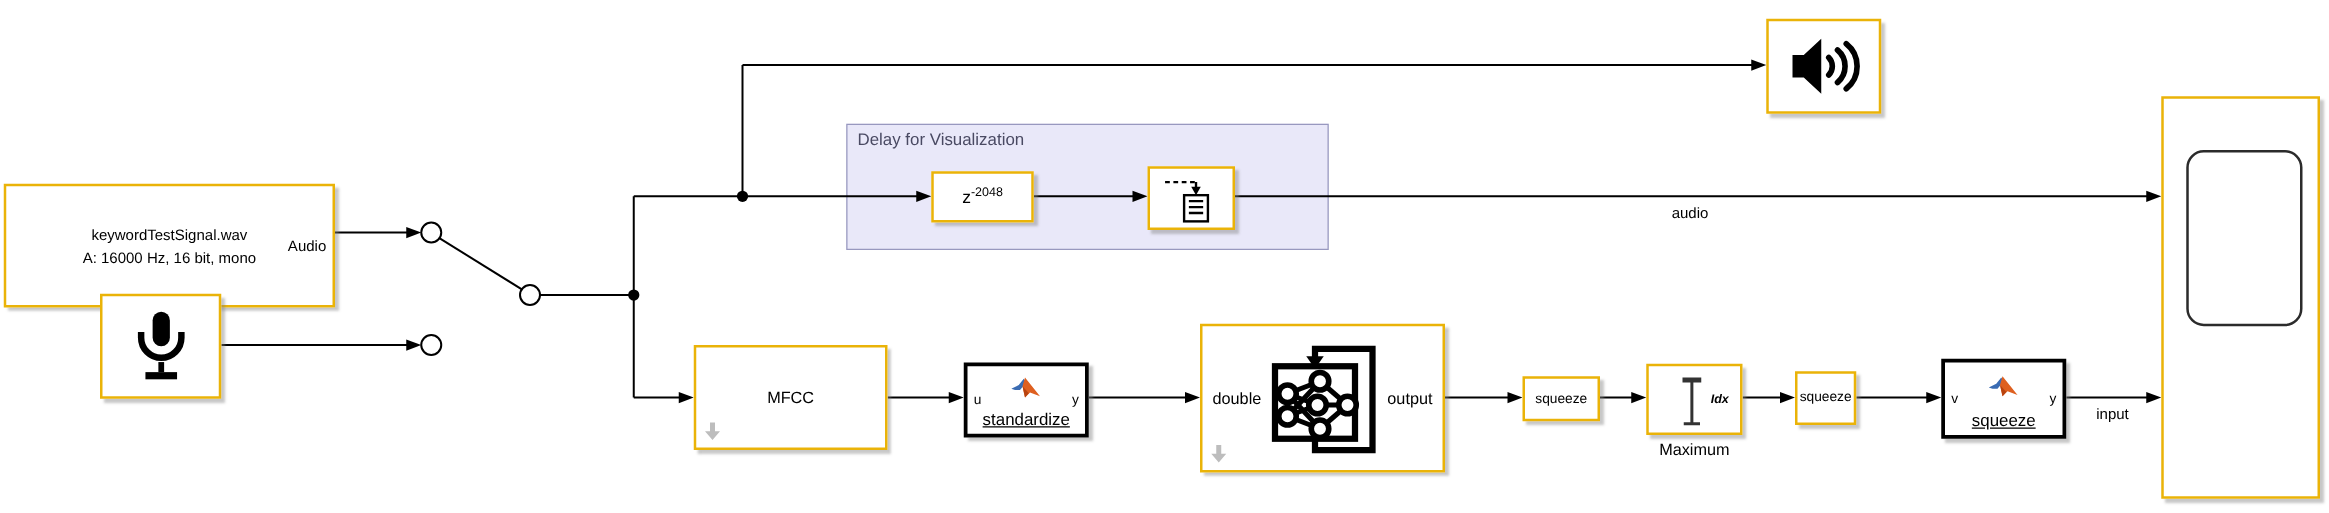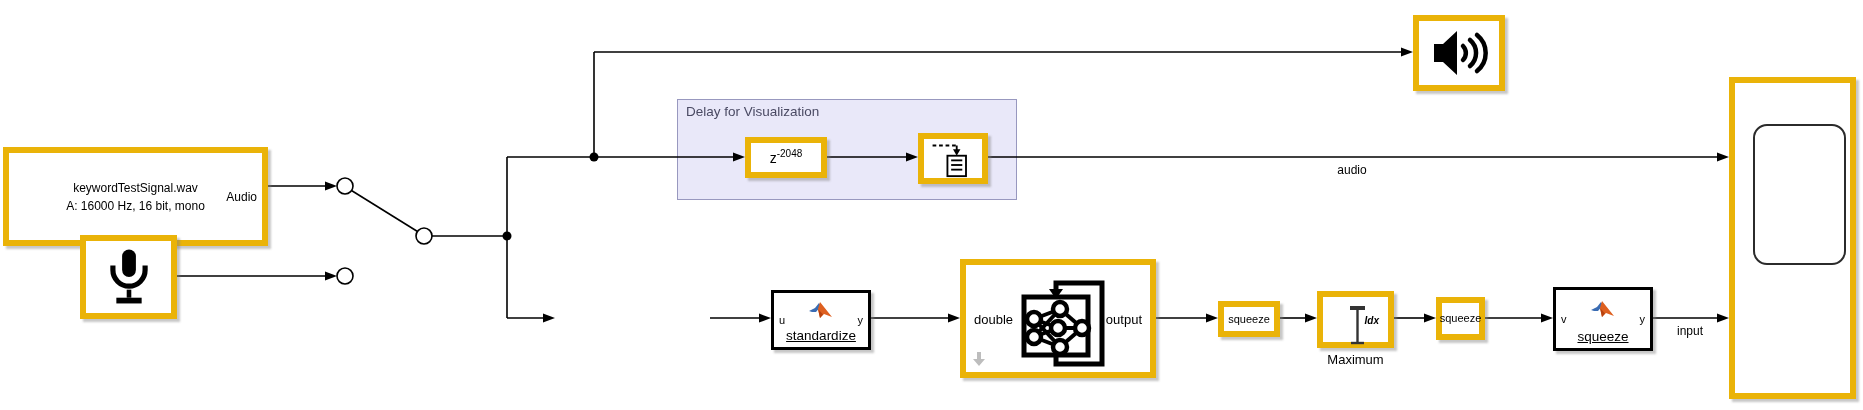--- a/index.html
+++ b/index.html
@@ -1,22 +1,22 @@
 <!DOCTYPE html>
 <html><head>
 <meta charset="utf-8">
 <style>
   html,body{margin:0;padding:0;background:#fff;}
   .canvas{position:relative;width:1863px;height:410px;background:#fff;overflow:hidden;
           font-family:"Liberation Sans",sans-serif;color:#000;}
   .wires{position:absolute;left:0;top:0;}
-  .region{position:absolute;left:677px;top:99px;width:340px;height:101px;box-sizing:border-box;
+  .region{position:absolute;left:677px;top:99px;width:386px;height:101px;box-sizing:border-box;
           background:#E9E8F9;border:1px solid #9898BF;}
   .region-label{padding:4px 0 0 8px;font-size:13.5px;color:#4A4A63;}
-  .block{position:absolute;box-sizing:border-box;background:#fff;border:6px solid #eab308;
+  .block{position:absolute;box-sizing:border-box;background:#fff;border:2px solid #eab308;
          box-shadow:3px 3px 2px rgba(130,130,130,.45);font-size:12px;}
   .block.fn{border:3px solid #000;}
   .block-center{position:absolute;left:0;top:0;right:0;bottom:0;display:flex;flex-direction:column;
                 align-items:center;justify-content:center;text-align:center;line-height:1.5;}
   .port-label{position:absolute;font-size:11px;top:50%;transform:translateY(-50%);}
   .port-left{left:5px;}
   .port-right{right:5px;}
   .fn-logo{position:absolute;left:50%;top:8px;transform:translateX(-50%);}
   .fn-label{position:absolute;left:0;right:0;bottom:4px;text-align:center;font-size:13.5px;text-decoration:underline;}
   .badge{position:absolute;left:6px;bottom:5px;}
@@ -128,20 +128,26 @@
     <div class="block-center">
       <svg width="62" height="52" viewBox="0 0 62 52">
         <polygon points="6,17 15,17 29,4 29,48 15,35 6,35" fill="#000"></polygon>
         <path d="M35 19 a10 10 0 0 1 0 14" fill="none" stroke="#000" stroke-width="4.5" stroke-linecap="round"></path>
         <path d="M42 13 a17 17 0 0 1 0 26" fill="none" stroke="#000" stroke-width="4.5" stroke-linecap="round"></path>
         <path d="M49 8 a23 23 0 0 1 0 36" fill="none" stroke="#000" stroke-width="4.5" stroke-linecap="round"></path>
       </svg>
     </div>
   </div>
 
+  <div class="block" style="left:555px;top:276px;width:155px;height:84px">
+    <div class="block-center big-label">MFCC</div>
+    <svg class="badge" width="14" height="16" viewBox="0 0 14 16">
+      <polygon points="5,1 9,1 9,8 13,8 7,15 1,8 5,8" fill="#BDBDBD"></polygon>
+    </svg>
+  </div>
 
   <div class="block fn" style="left:771px;top:290px;width:100px;height:60px">
     <div class="port-label port-left">u</div>
     <div class="port-label port-right">y</div>
     <svg class="fn-logo" width="24" height="18" viewBox="0 0 24 18">
       <polygon points="0,10 6,7 10,2 12,5 7,11 3,11" fill="#3A6CB3"></polygon>
       <polygon points="11,1 23,16 15,13 11,17 9,8" fill="#DE6020"></polygon>
       <polygon points="9,8 11,17 14,13.5" fill="#B8430F"></polygon>
     </svg>
     <div class="fn-label">standardize</div>

